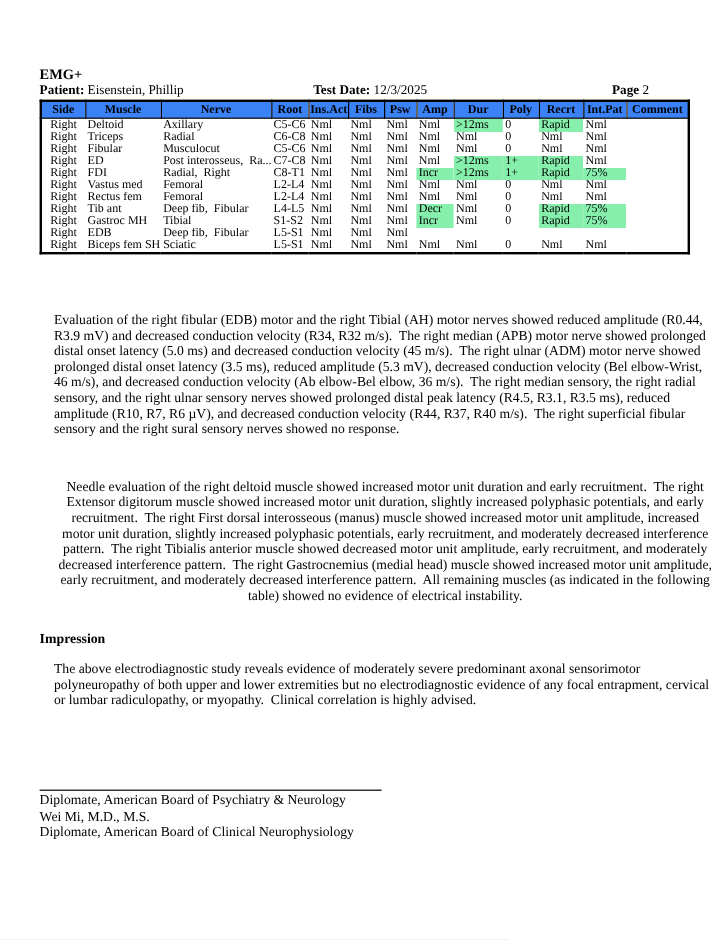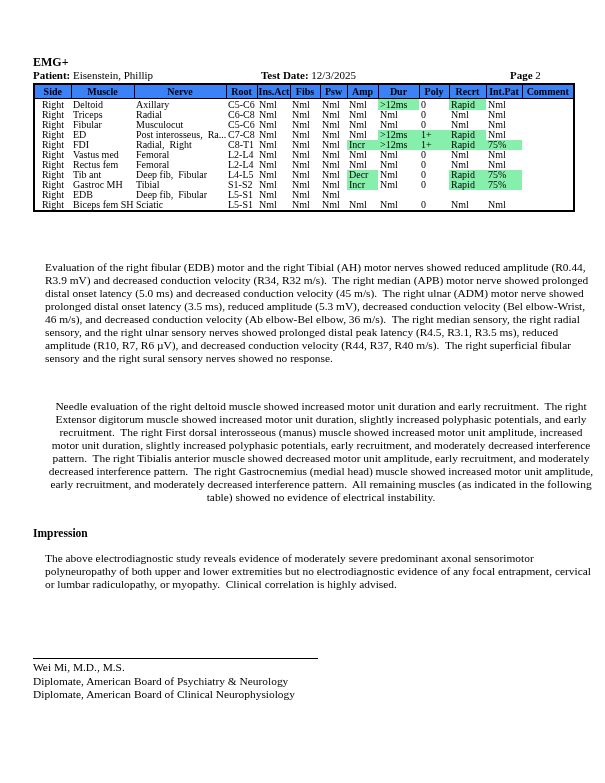--- a/index.html
+++ b/index.html
@@ -284,18 +284,18 @@
   </table>
 
   <p class="para para1">Evaluation of the right fibular (EDB) motor and the right Tibial (AH) motor nerves showed reduced amplitude (R0.44, R3.9 mV) and decreased conduction velocity (R34, R32 m/s).  The right median (APB) motor nerve showed prolonged distal onset latency (5.0 ms) and decreased conduction velocity (45 m/s).  The right ulnar (ADM) motor nerve showed prolonged distal onset latency (3.5 ms), reduced amplitude (5.3 mV), decreased conduction velocity (Bel elbow-Wrist, 46 m/s), and decreased conduction velocity (Ab elbow-Bel elbow, 36 m/s).  The right median sensory, the right radial sensory, and the right ulnar sensory nerves showed prolonged distal peak latency (R4.5, R3.1, R3.5 ms), reduced amplitude (R10, R7, R6 µV), and decreased conduction velocity (R44, R37, R40 m/s).  The right superficial fibular sensory and the right sural sensory nerves showed no response.</p>
   <p class="para para2">Needle evaluation of the right deltoid muscle showed increased motor unit duration and early recruitment.  The right Extensor digitorum muscle showed increased motor unit duration, slightly increased polyphasic potentials, and early recruitment.  The right First dorsal interosseous (manus) muscle showed increased motor unit amplitude, increased motor unit duration, slightly increased polyphasic potentials, early recruitment, and moderately decreased interference pattern.  The right Tibialis anterior muscle showed decreased motor unit amplitude, early recruitment, and moderately decreased interference pattern.  The right Gastrocnemius (medial head) muscle showed increased motor unit amplitude, early recruitment, and moderately decreased interference pattern.  All remaining muscles (as indicated in the following table) showed no evidence of electrical instability.</p>
 
   <h3 class="sec-heading impression-heading">Impression</h3>
   <p class="para para3">The above electrodiagnostic study reveals evidence of moderately severe predominant axonal sensorimotor polyneuropathy of both upper and lower extremities but no electrodiagnostic evidence of any focal entrapment, cervical or lumbar radiculopathy, or myopathy.  Clinical correlation is highly advised.</p>
 
   <div class="signature">
     <div class="sig-line"></div>
+    <div>Diplomate, American Board of Psychiatry &amp; Neurology</div>
     <div>Wei Mi, M.D., M.S.</div>
-    <div>Diplomate, American Board of Psychiatry &amp; Neurology</div>
     <div>Diplomate, American Board of Clinical Neurophysiology</div>
   </div>
 
 </div>
 
 </body></html>

